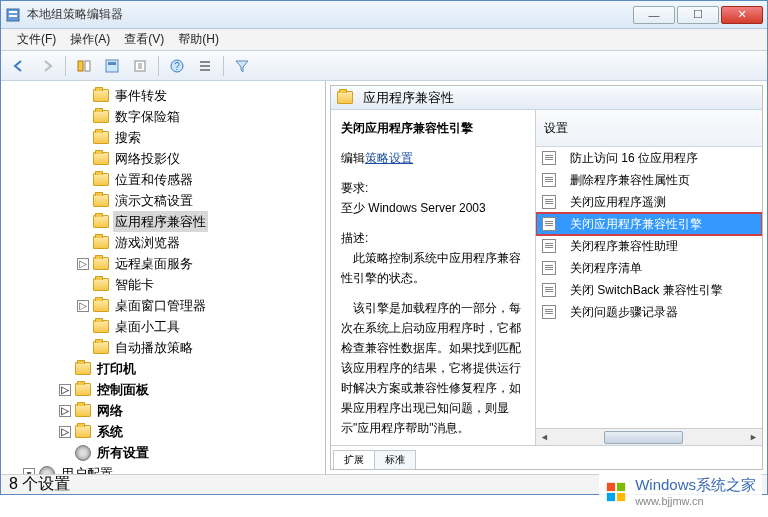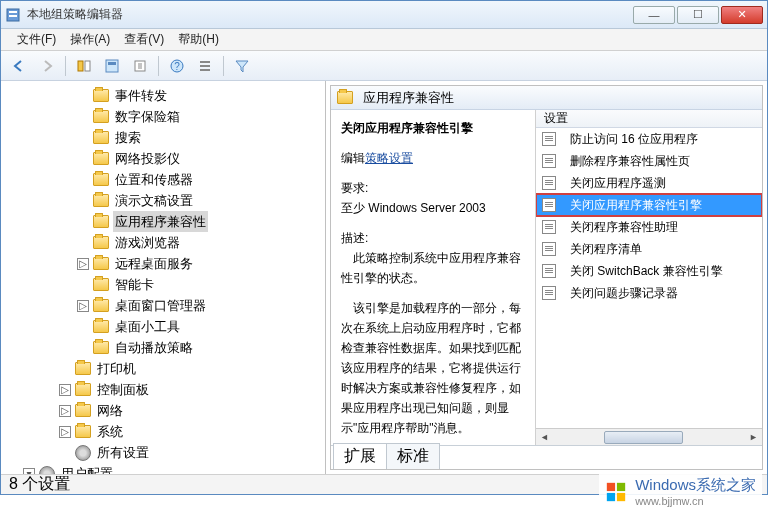--- a/index.html
+++ b/index.html
@@ -39,29 +39,29 @@
 .details-inner { flex: 1; display: flex; flex-direction: column; border: 1px solid #c0c0c0; margin: 4px; min-height: 0; }
 .details-header { height: 24px; background: linear-gradient(#fafcfe,#e4ecf6); border-bottom: 1px solid #c8d4e4; display: flex; align-items: center; padding: 0 6px; gap: 6px; font-size: 13px; }
 .details-body { flex: 1; display: flex; min-height: 0; }
 
 .left-info { width: 205px; border-right: 1px solid #d0d0d0; padding: 8px 10px; font-size: 12px; line-height: 20px; overflow: auto; }
 .left-info .setting-name { font-weight: bold; margin-bottom: 10px; }
 .left-info .link { color: #1a4da0; text-decoration: underline; cursor: pointer; }
 .left-info .section { margin-top: 10px; }
 
 .right-list { flex: 1; overflow: hidden; display: flex; flex-direction: column; position: relative; }
-.col-header { height: 18px; background: linear-gradient(#fafbfd,#eef2f7); border-bottom: 1px solid #d0d8e4; display: flex; align-items: center; padding: 0 8px; font-size: 12px; }
+.col-header { height: 37px; background: linear-gradient(#fafbfd,#eef2f7); border-bottom: 1px solid #d0d8e4; display: flex; align-items: center; padding: 0 8px; font-size: 12px; }
 .list-items { flex:1; overflow:auto; }
 .list-row { display: flex; align-items: center; height: 22px; padding: 0 6px; font-size: 12px; gap: 14px; cursor: pointer; }
 .list-row.selected { background: #3399ff; color: #fff; outline: 2px solid #d04040; outline-offset: -1px; }
 .policy-icon { width: 14px; height: 14px; border: 1px solid #888; display: inline-block; position: relative; background: #fff; }
 .policy-icon::after { content:""; position:absolute; left:2px; top:3px; width:8px; height:1px; background:#888; box-shadow: 0 2px #888, 0 4px #888; }
 
 .tabs-footer { height: 24px; border-top: 1px solid #c8d0d8; display: flex; align-items: flex-end; padding: 0 2px; gap: 0; background: #fff; }
-.footer-tab { padding: 2px 10px; font-size: 16px; border: 1px solid #c0c8d0; border-bottom: none; background: #f4f7fa; margin-right: -1px; cursor:pointer;}
+.footer-tab { padding: 2px 10px; font-size: 10px; border: 1px solid #c0c8d0; border-bottom: none; background: #f4f7fa; margin-right: -1px; cursor:pointer;}
 .footer-tab.active { background: #fff; }
 
 .scroll-horiz { position:absolute; bottom:0; left:0; right:0; height:17px; background:#f0f0f0; border-top:1px solid #ccc; display:flex; align-items:center; }
 .scroll-horiz .thumb { position:absolute; left:30%; width:35%; height:13px; top:2px; background:linear-gradient(#e8eef5,#c8d4e4); border:1px solid #9ab; border-radius:2px; }
 .scroll-horiz .arr { width:17px; height:17px; display:flex; align-items:center; justify-content:center; font-size:9px; color:#555; }
 .scroll-horiz .arr.right { margin-left:auto; }
 
 .statusbar { height: 20px; border-top: 1px solid #d0d0d0; background: #f4f4f4; display: flex; align-items: center; padding: 0 8px; font-size: 16px; }
 
 .watermark { position: absolute; right: 6px; bottom: 8px; display: flex; align-items: center; gap: 8px; font-size: 15px; color: #3a6ab0; background: rgba(255,255,255,0.9); padding: 2px 6px; }
@@ -211,21 +211,21 @@
                   <span class="folder-icon"></span>
                   <span class="label">桌面小工具</span>
                 </li>
                 <li>
                   <span class="toggle leaf"></span>
                   <span class="folder-icon"></span>
                   <span class="label">自动播放策略</span>
                 </li>
               </ul>
             </li>
-            <ul style="padding-left: 38px;">
+            <ul style="padding-left: 38px; font-weight: bold;">
               <li>
                 <span class="toggle leaf"></span>
                 <span class="folder-icon"></span>
                 <span class="label">打印机</span>
               </li>
               <li>
                 <span class="toggle">▷</span>
                 <span class="folder-icon"></span>
                 <span class="label">控制面板</span>
               </li>

